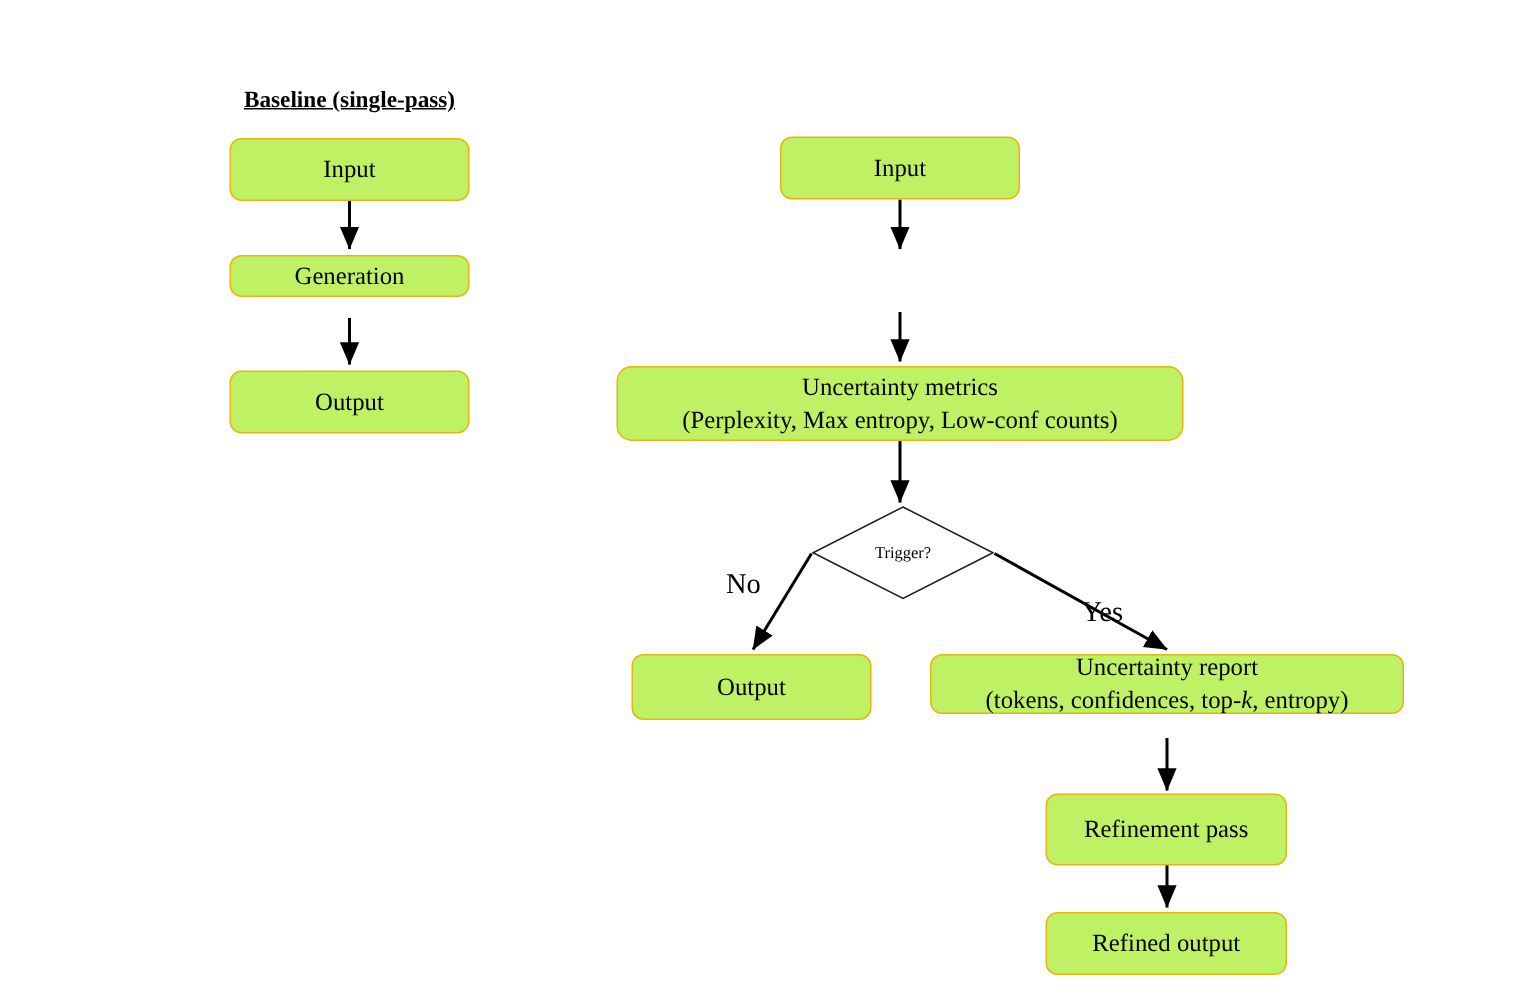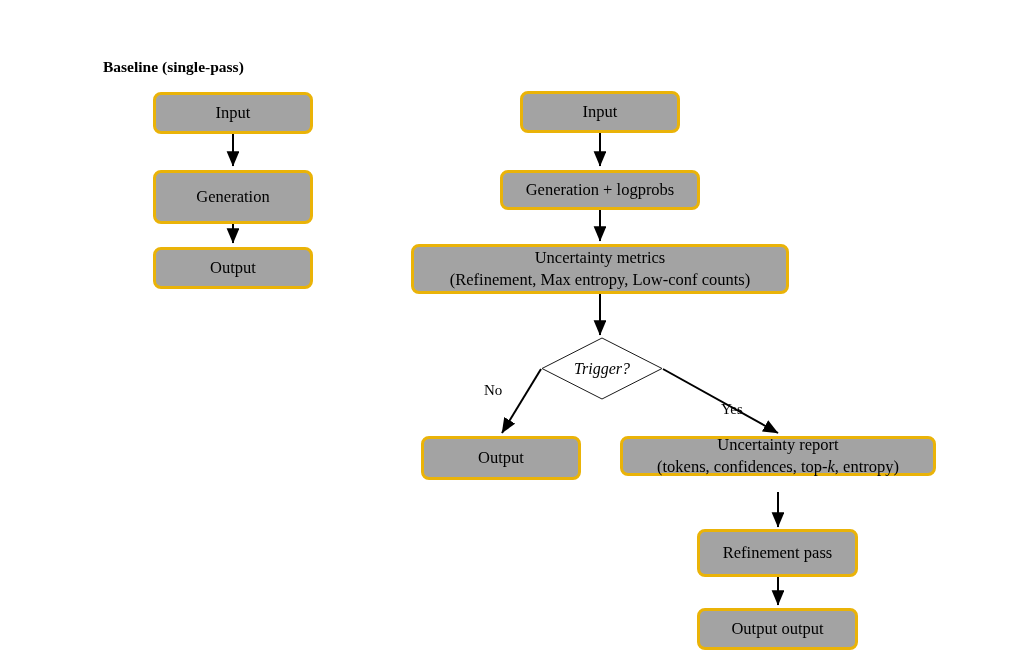--- a/index.html
+++ b/index.html
@@ -31,30 +31,32 @@
     z-index: 1;
   }
 
   
   .column-heading {
     position: absolute;
     font-weight: bold;
     font-size: 15.5px;
     line-height: 20px;
     white-space: nowrap;
+    text-align: center;
     z-index: 3;
+    text-decoration: underline;
   }
 
   
   .node {
     position: absolute;
     box-sizing: border-box;
-    border: 3px solid #eab308;
+    border: 1px solid #eab308;
     border-radius: 8px;
-    background: #a3a3a3;
+    background: #bef264;
     display: flex;
     flex-direction: column;
     align-items: center;
     justify-content: center;
     text-align: center;
     font-size: 16.5px;
     line-height: 22px;
     white-space: nowrap;
     z-index: 2;
   }
@@ -73,32 +75,31 @@
   .decision .diamond-shape {
     position: absolute;
     left: 0;
     top: 0;
   }
   .decision .decision-label {
     position: absolute;
     left: 50%;
     top: 50%;
     transform: translate(-50%, -50%);
-    font-size: 16px;
+    font-size: 11px;
     line-height: 20px;
     white-space: nowrap;
     text-align: center;
     z-index: 2;
-    font-style: italic;
   }
 
   
   .edge-label {
     position: absolute;
-    font-size: 15px;
+    font-size: 19px;
     line-height: 20px;
     white-space: nowrap;
     z-index: 3;
   }
 </style>
 </head>
 <body>
 
 <div id="diagram-root">
 
@@ -123,39 +124,36 @@
     <line x1="778" y1="571" x2="778" y2="605" stroke="#000000" stroke-width="2" marker-end="url(#arrowhead)"></line>
   </svg>
 
   <div class="column-heading" style="left:103px; top:57px; width:260px;">Baseline (single-pass)</div>
 
 
   <div class="node" style="left:153px; top:92px; width:160px; height:42px;">
     <span>Input</span>
   </div>
 
-  <div class="node" style="left:153px; top:170px; width:160px; height:54px;">
+  <div class="node" style="left:153px; top:170px; width:160px; height:28px;">
     <span>Generation</span>
   </div>
 
   <div class="node" style="left:153px; top:247px; width:160px; height:42px;">
     <span>Output</span>
   </div>
 
   <div class="node" style="left:520px; top:91px; width:160px; height:42px;">
     <span>Input</span>
   </div>
 
-  <div class="node" style="left:500px; top:170px; width:200px; height:40px;">
-    <span>Generation + logprobs</span>
-  </div>
 
-  <div class="node" style="left:411px; top:244px; width:378px; height:50px;">
+  <div class="node" style="left:411px; top:244px; width:378px; height:50px;border-radius:10px;">
     <span>Uncertainty metrics</span>
-    <span class="line-2">(Refinement, Max entropy, Low-conf counts)</span>
+    <span class="line-2">(Perplexity, Max entropy, Low-conf counts)</span>
   </div>
 
   <div class="decision" style="left:541px; top:337px; width:122px; height:63px;">
     <svg class="diamond-shape" width="122" height="63" viewBox="0 0 122 63" xmlns="http://www.w3.org/2000/svg">
       <polygon points="61,1 121,31.5 61,62 1,31.5" fill="#ffffff" stroke="#1a1a1a" stroke-width="1"></polygon>
     </svg>
     <span class="decision-label">Trigger?</span>
   </div>
 
   <div class="edge-label" style="left:484px; top:380px;">No</div>
@@ -169,16 +167,16 @@
   <div class="node" style="left:620px; top:436px; width:316px; height:40px;">
     <span>Uncertainty report</span>
     <span class="line-2"><span>(tokens, confidences, top-</span><span class="ital">k</span><span>, entropy)</span></span>
   </div>
 
   <div class="node" style="left:697px; top:529px; width:161px; height:48px;">
     <span>Refinement pass</span>
   </div>
 
   <div class="node" style="left:697px; top:608px; width:161px; height:42px;">
-    <span>Output output</span>
+    <span>Refined output</span>
   </div>
 
 </div>
 
 </body></html>

